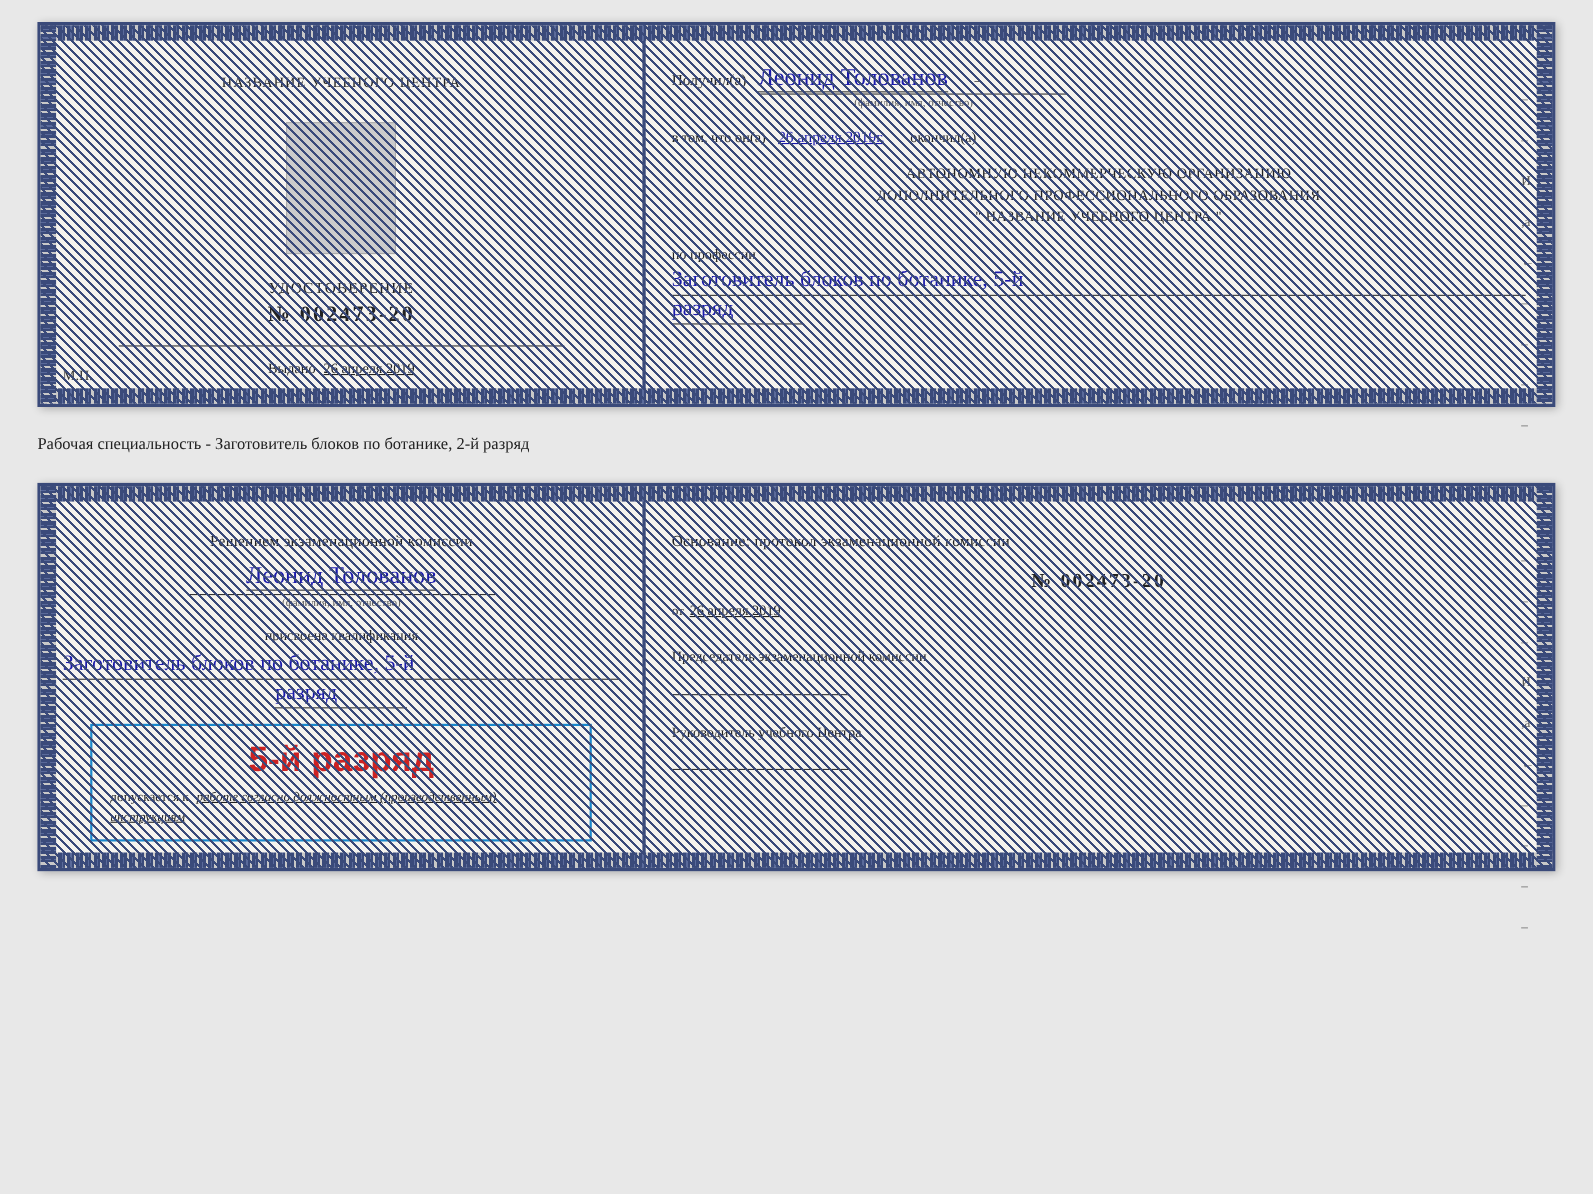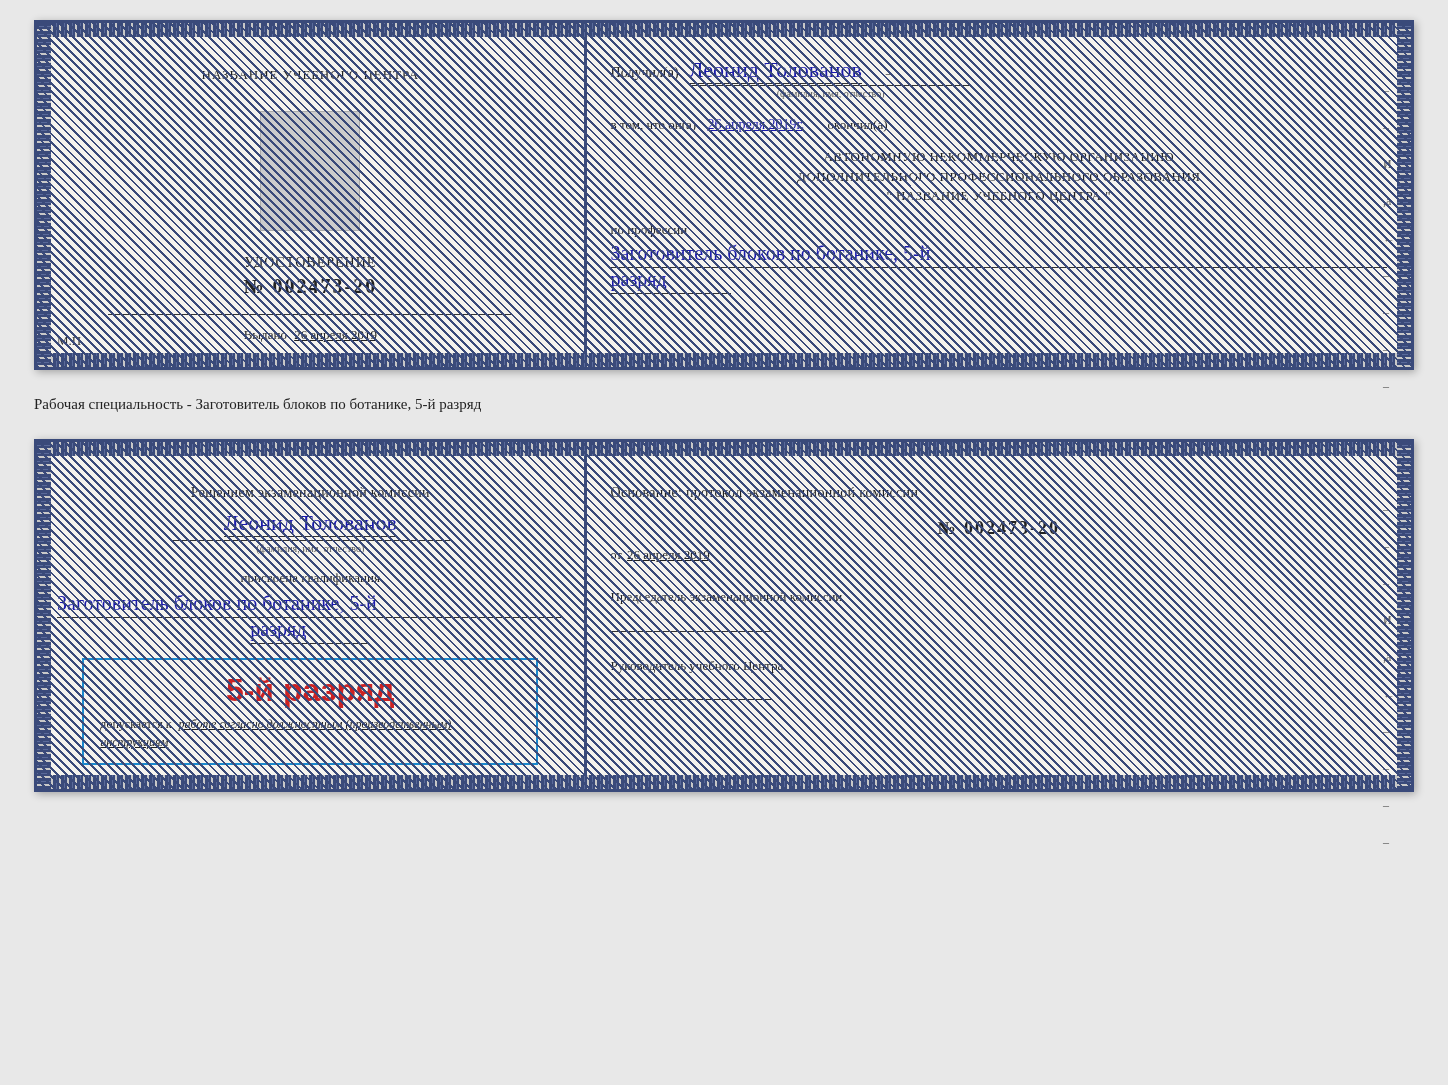--- a/index.html
+++ b/index.html
@@ -417,21 +417,21 @@
         <span>,а</span>
         <span>←</span>
         <span>–</span>
         <span>–</span>
         <span>–</span>
         <span>–</span>
       </div>
     </div>
   </div>
 
-  <div class="separator-label">Рабочая специальность - Заготовитель блоков по ботанике, 5-й разряд</div>
+  <div class="separator-label">Рабочая специальность - Заготовитель блоков по ботанике, 2-й разряд</div>
 
   <div class="document-card card2">
     <div class="border-texture-top"></div>
     <div class="border-texture-bottom"></div>
     <div class="border-texture-left"></div>
     <div class="border-texture-right"></div>
 
     <div class="doc-left">
       <div class="decision-text" style="margin-top:20px;">Решением экзаменационной комиссии</div>
 

